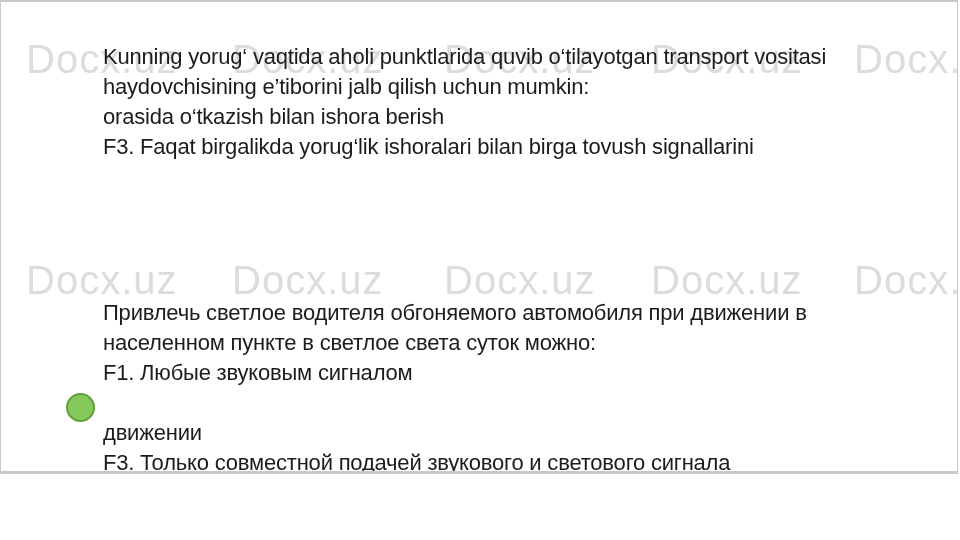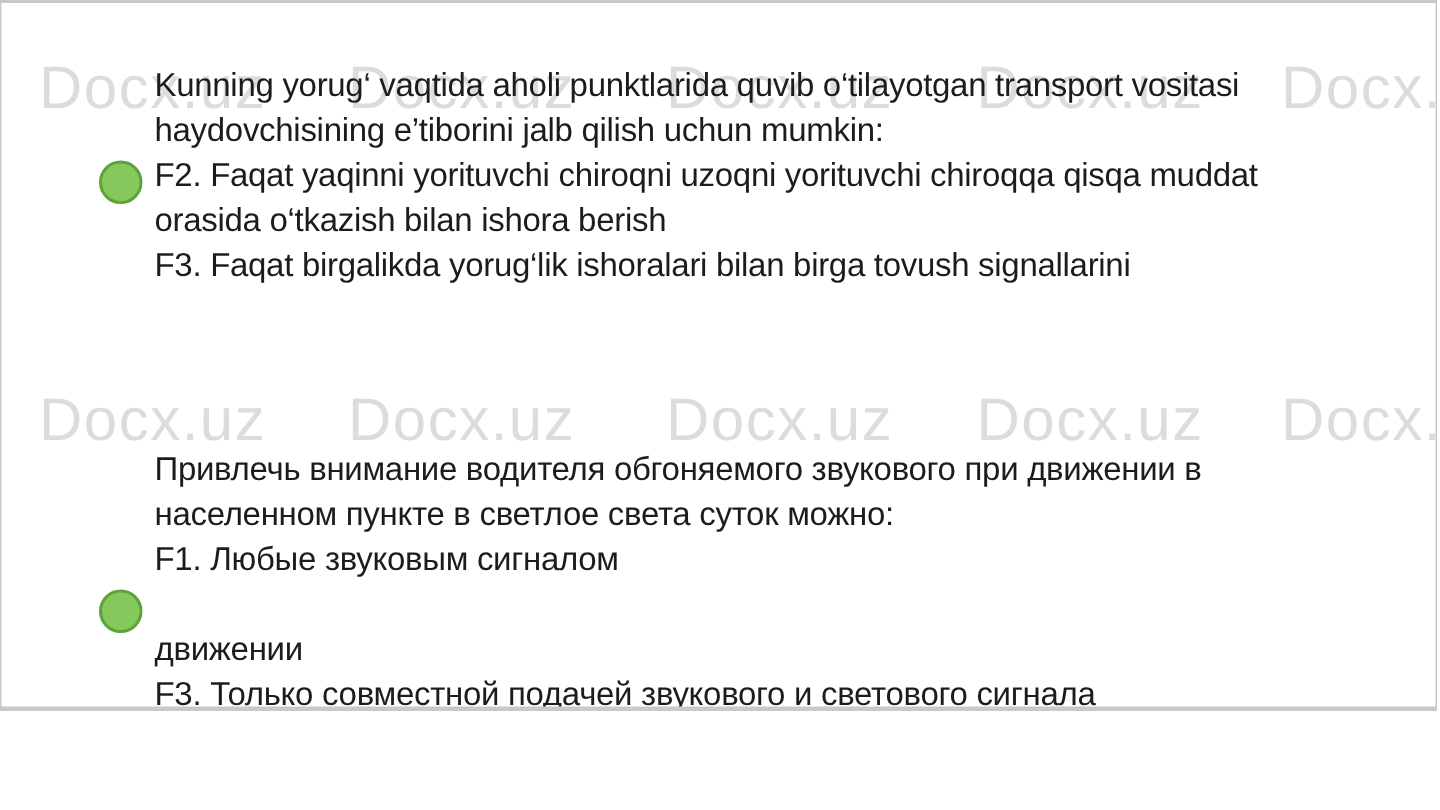--- a/index.html
+++ b/index.html
@@ -90,26 +90,25 @@
       <span class="wm" style="top: 476px; left: 25px;">Docx.uz</span>
       <span class="wm" style="top: 476px; left: 231px;">Docx.uz</span>
       <span class="wm" style="top: 476px; left: 443px;">Docx.uz</span>
       <span class="wm" style="top: 476px; left: 650px;">Docx.uz</span>
       <span class="wm" style="top: 476px; left: 853px;">Docx.uz</span>
     </div>
   <div class="content" id="content">
       <div class="block" style="top: 40px;">
         <div class="row"><span>Kunning yorug‘ vaqtida aholi punktlarida quvib o‘tilayotgan transport vositasi</span></div>
         <div class="row"><span>haydovchisining e’tiborini jalb qilish uchun mumkin:</span></div>
-        <div class="row"><span class="bullet"></span><span>F2. Faqat yaqinni yorituvchi chiroqni uzoqni yorituvchi chiroqqa qisqa muddat</span></div>
         <div class="row"><span>orasida o‘tkazish bilan ishora berish</span></div>
         <div class="row"><span>F3. Faqat birgalikda yorug‘lik ishoralari bilan birga tovush signallarini</span></div>
       </div>
       <div class="block" style="top: 296px;">
-        <div class="row"><span>Привлечь внимание водителя обгоняемого звукового при движении в</span></div>
+        <div class="row"><span>Привлечь светлое водителя обгоняемого автомобиля при движении в</span></div>
         <div class="row"><span>населенном пункте в светлое света суток можно:</span></div>
         <div class="row"><span>F1. Любые звуковым сигналом</span></div>
         <div class="row"><span class="bullet"></span></div>
         <div class="row"><span>движении</span></div>
         <div class="row"><span>F3. Только совместной подачей звукового и светового сигнала</span></div>
       </div>
     </div>
 </div>
 
 </body></html>

